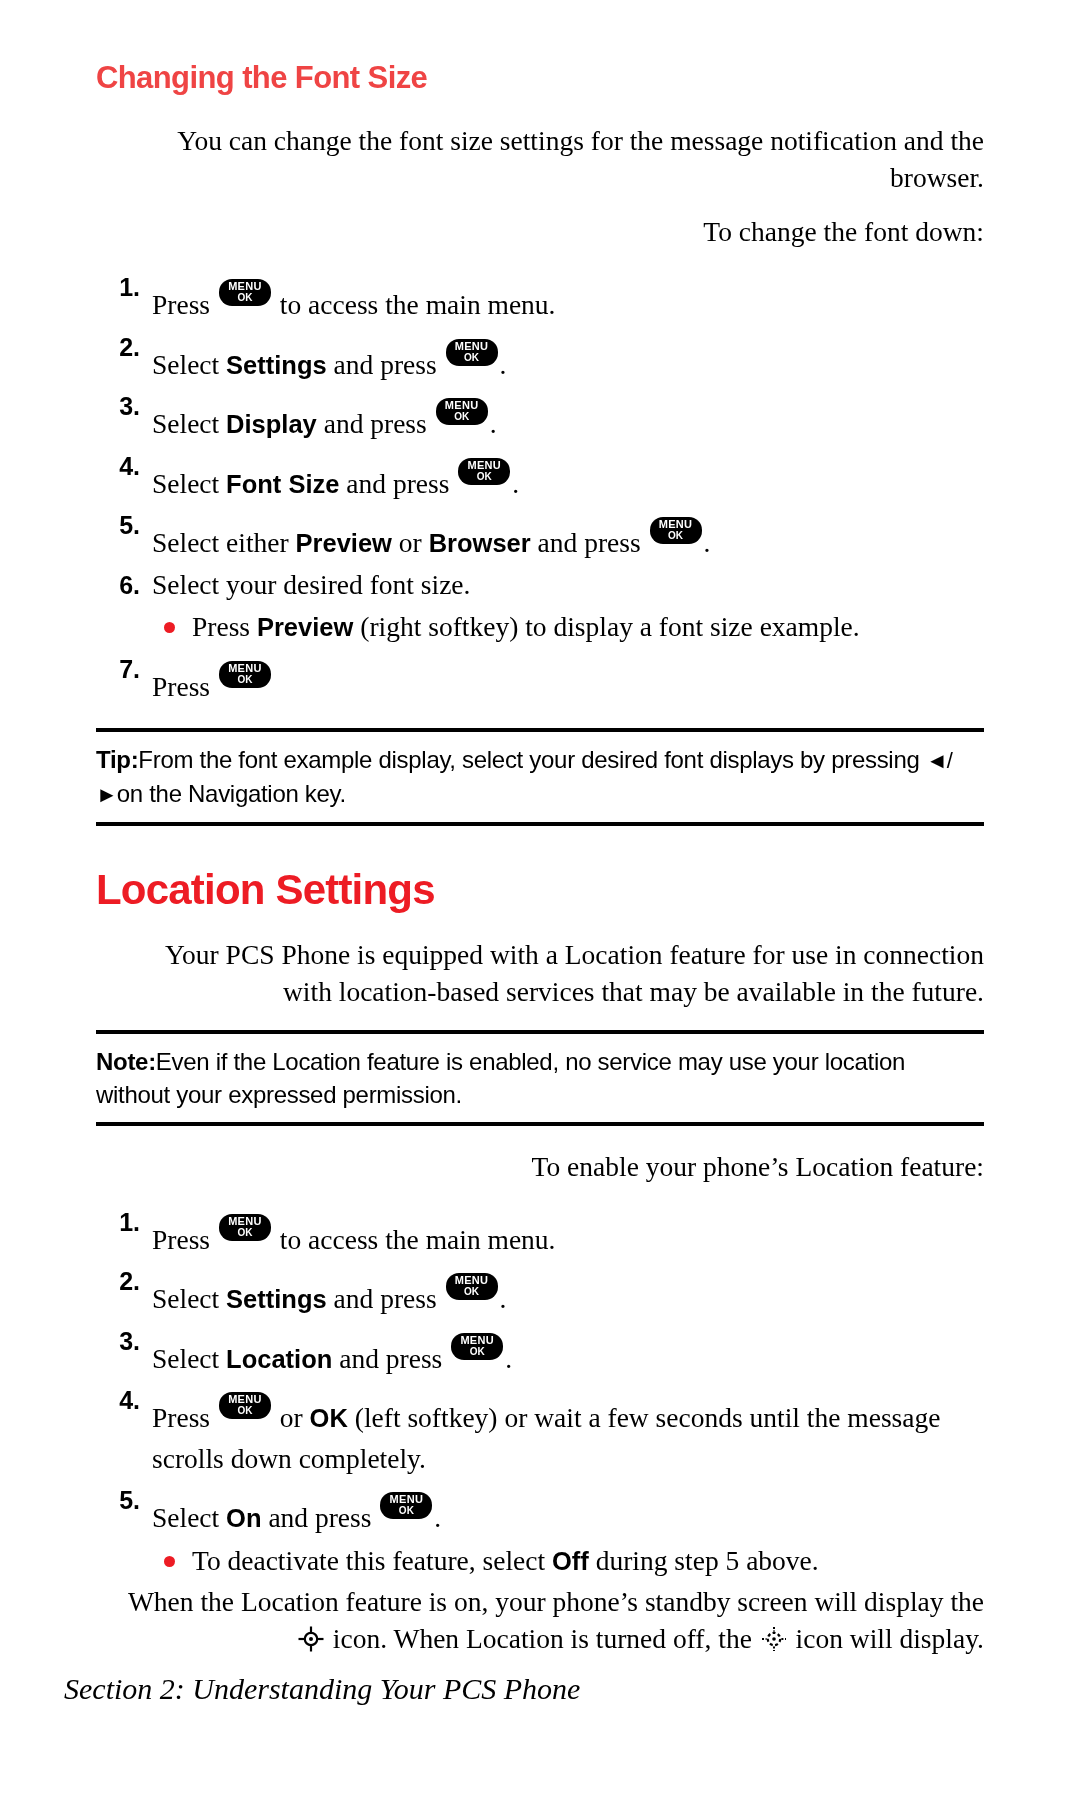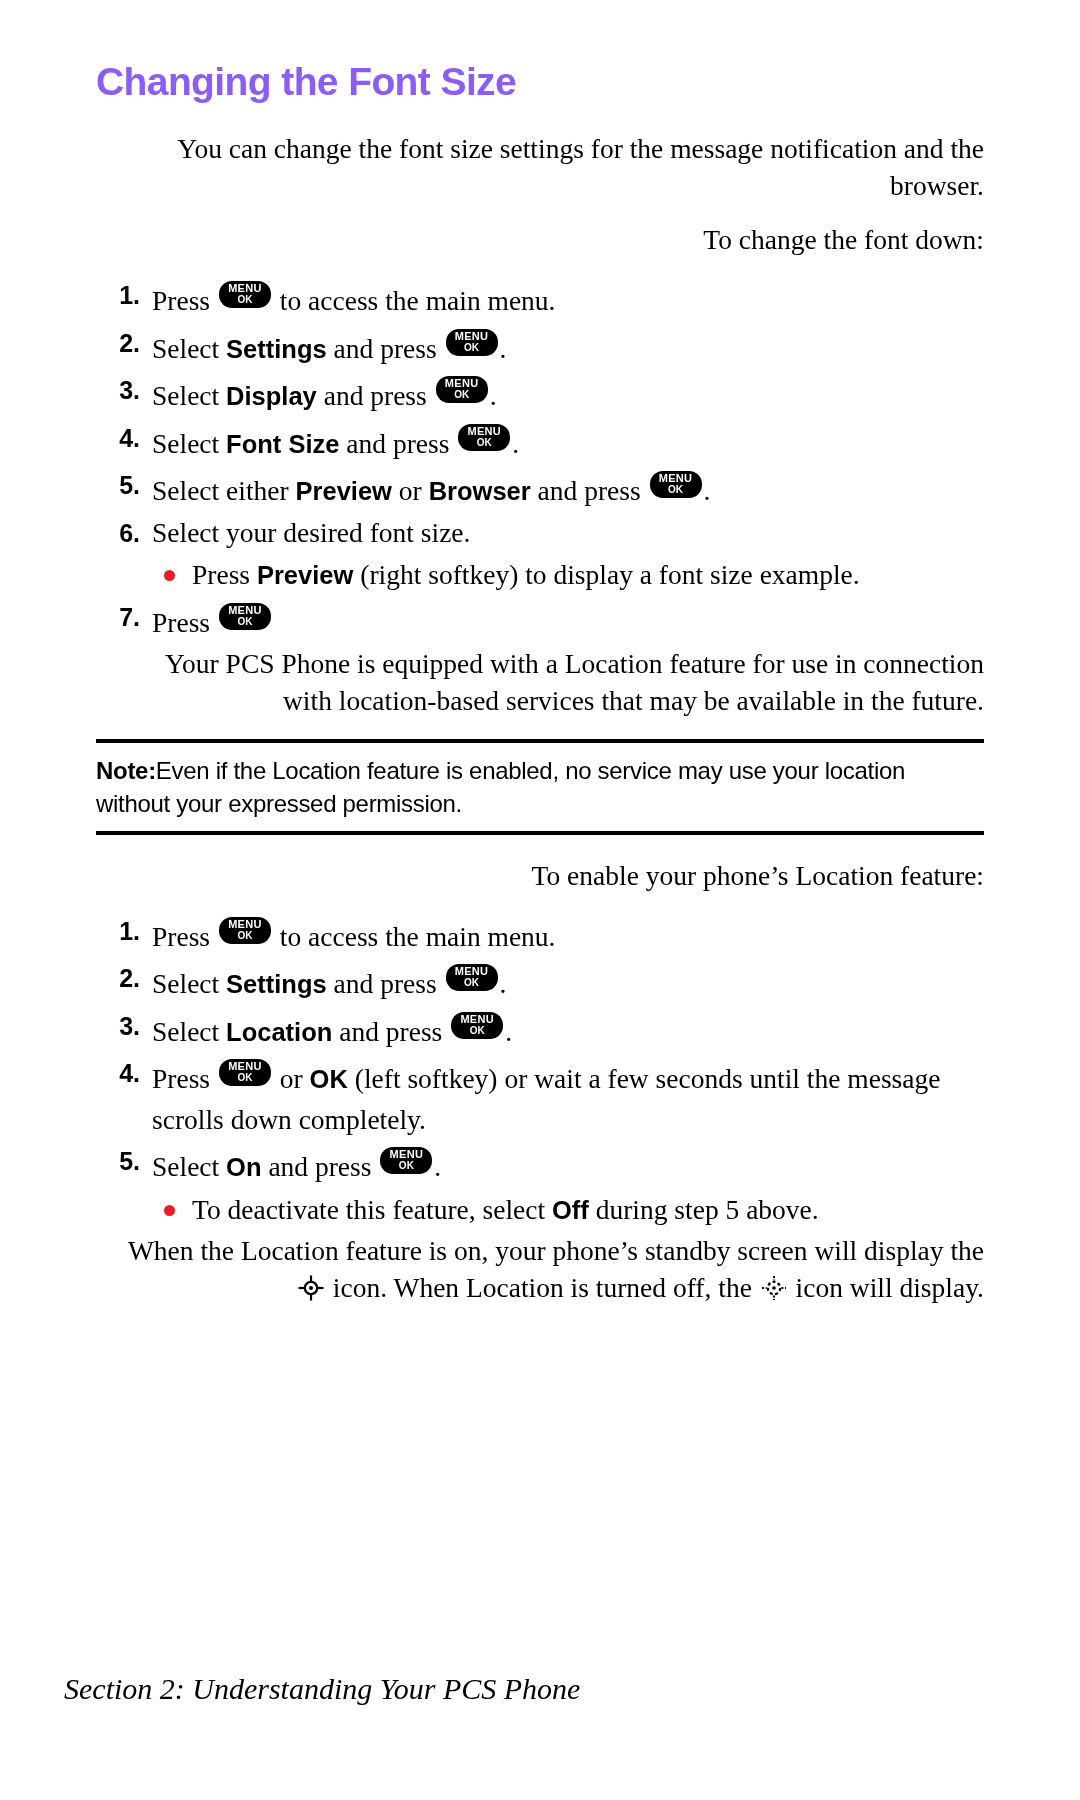--- a/index.html
+++ b/index.html
@@ -25,22 +25,22 @@
   .content {
     position: absolute;
     left: 96px;
     top: 60px;
     width: 888px;
   }
 
   h2.section-head {
     font-family: "Liberation Sans", sans-serif;
     font-weight: bold;
-    color: #8b5cf6;
-    font-size: 39px;
+    color: #ef4444;
+    font-size: 31px;
     letter-spacing: -0.6px;
     margin: 0 0 26px 0;
   }
   h1.chapter-head {
     font-family: "Liberation Sans", sans-serif;
     font-weight: bold;
     color: #ED1C24;
     font-size: 42px;
     letter-spacing: -0.8px;
     margin: 40px 0 22px 0;
@@ -99,21 +99,21 @@
   
   .menukey {
     display: inline-block;
     width: 52px;
     height: 27px;
     border-radius: 13px;
     background: #000000;
     color: #ffffff;
     position: relative;
     vertical-align: -4px;
-    margin: 6px 2px;
+    margin: 12px 2px;
     font-family: "Liberation Sans", sans-serif;
   }
   .menukey .t {
     position: absolute;
     left: 0; right: 0;
     top: 1px;
     text-align: center;
     font-size: 11px;
     font-weight: bold;
     letter-spacing: 0.3px;
@@ -222,21 +222,26 @@
       <span>Press </span><b class="ui">Preview</b><span> (right softkey) to display a font size example.</span>
     </div>
 
     <ol class="steps">
       <li>
         <span class="num">7.</span>
         <span>Press </span><span class="menukey"><span class="t">MENU</span><span class="b">OK</span></span>
       </li>
     </ol>
 
-
+    <div class="callout">
+      <span class="lead">Tip:</span><span>From the font example display, select your desired font displays by pressing</span>
+      <span class="nav-arrows">◄/►</span><span>on the Navigation key.</span>
+    </div>
+
+    <h1 class="chapter-head">Location Settings</h1>
 
     <p class="body-text">Your PCS Phone is equipped with a Location feature for use in connection with location-based services that may be available in the future.</p>
 
     <div class="callout">
       <span class="lead">Note:</span><span>Even if the Location feature is enabled, no service may use your location without your expressed permission.</span>
     </div>
 
     <p class="body-text">To enable your phone’s Location feature:</p>
 
     <ol class="steps">

